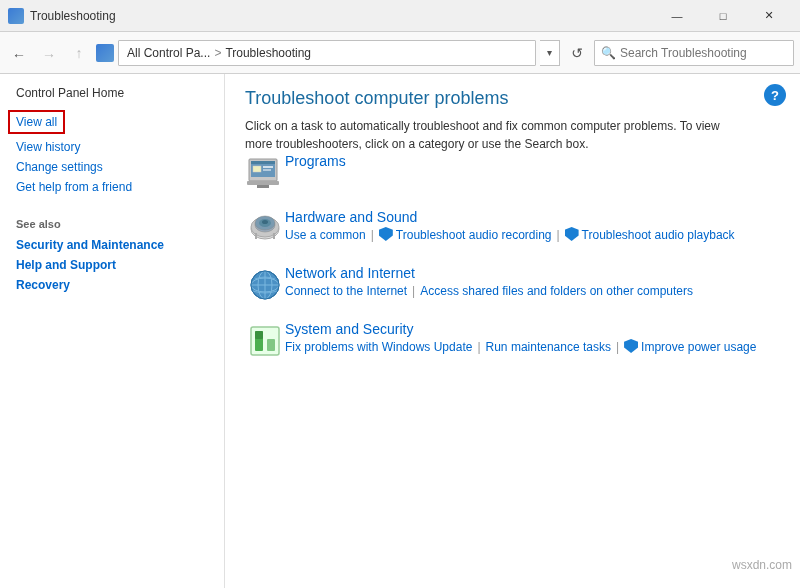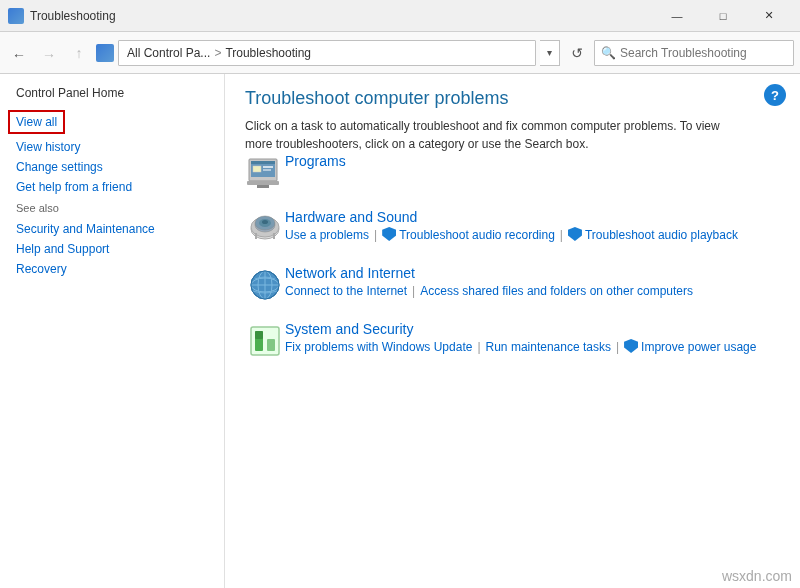--- a/index.html
+++ b/index.html
@@ -148,21 +148,22 @@
       cursor: pointer;
     }
     .sidebar-link.highlighted {
       border: 2px solid #cc0000;
       padding: 3px 6px;
       margin-left: -8px;
       color: #0066cc;
       display: inline-block;
     }
     .see-also {
-      margin-top: 8px;
+      margin-top: 24px;
+      font-weight: bold;
     }
     .see-also-heading {
       font-size: 11px;
       color: #666;
       margin-bottom: 8px;
     }
 
     
     .content-area {
       flex: 1;
@@ -244,23 +245,23 @@
       vertical-align: middle;
       position: relative;
       top: -1px;
     }
     .shield-wrap {
       display: inline-flex; 
     }
 
     .watermark {
       position: absolute;
-      bottom: 4px;
+      bottom: 16px;
       right: 8px;
-      font-size: 14px;
+      font-size: 12px;
       color: #aaa;
     }
   </style>
 </head>
 <body>
 
 <div class="title-bar">
   <div class="title-bar-icon"></div>
   <span class="title-bar-text">Troubleshooting</span>
   <div class="title-bar-controls">
@@ -342,21 +343,21 @@
           <ellipse cx="18" cy="12" rx="10" ry="7" fill="#7a9ab0" stroke="#888" stroke-width="0.5"></ellipse>
           <ellipse cx="18" cy="12" rx="6" ry="4" fill="#5a8aa0"></ellipse>
           <ellipse cx="18" cy="11" rx="3" ry="2" fill="#3a6a80"></ellipse>
           <rect x="8" y="22" width="2" height="6" fill="#aaa"></rect>
           <rect x="26" y="22" width="2" height="6" fill="#aaa"></rect>
         </svg>
       </div>
       <div class="cat-content">
         <a class="cat-title">Hardware and Sound</a>
         <div class="cat-links">
-          <a class="cat-link">Use a problems</a>
+          <a class="cat-link">Use a common</a>
           <span class="cat-sep">|</span>
           <span class="shield-wrap">
             <span class="shield-icon-inline"></span>
               <a class="cat-link">Troubleshoot audio recording</a>
           </span>
           <span class="cat-sep">|</span>
           <br>
           <span class="shield-wrap">
             <span class="shield-icon-inline"></span>
               <a class="cat-link">Troubleshoot audio playback</a>

